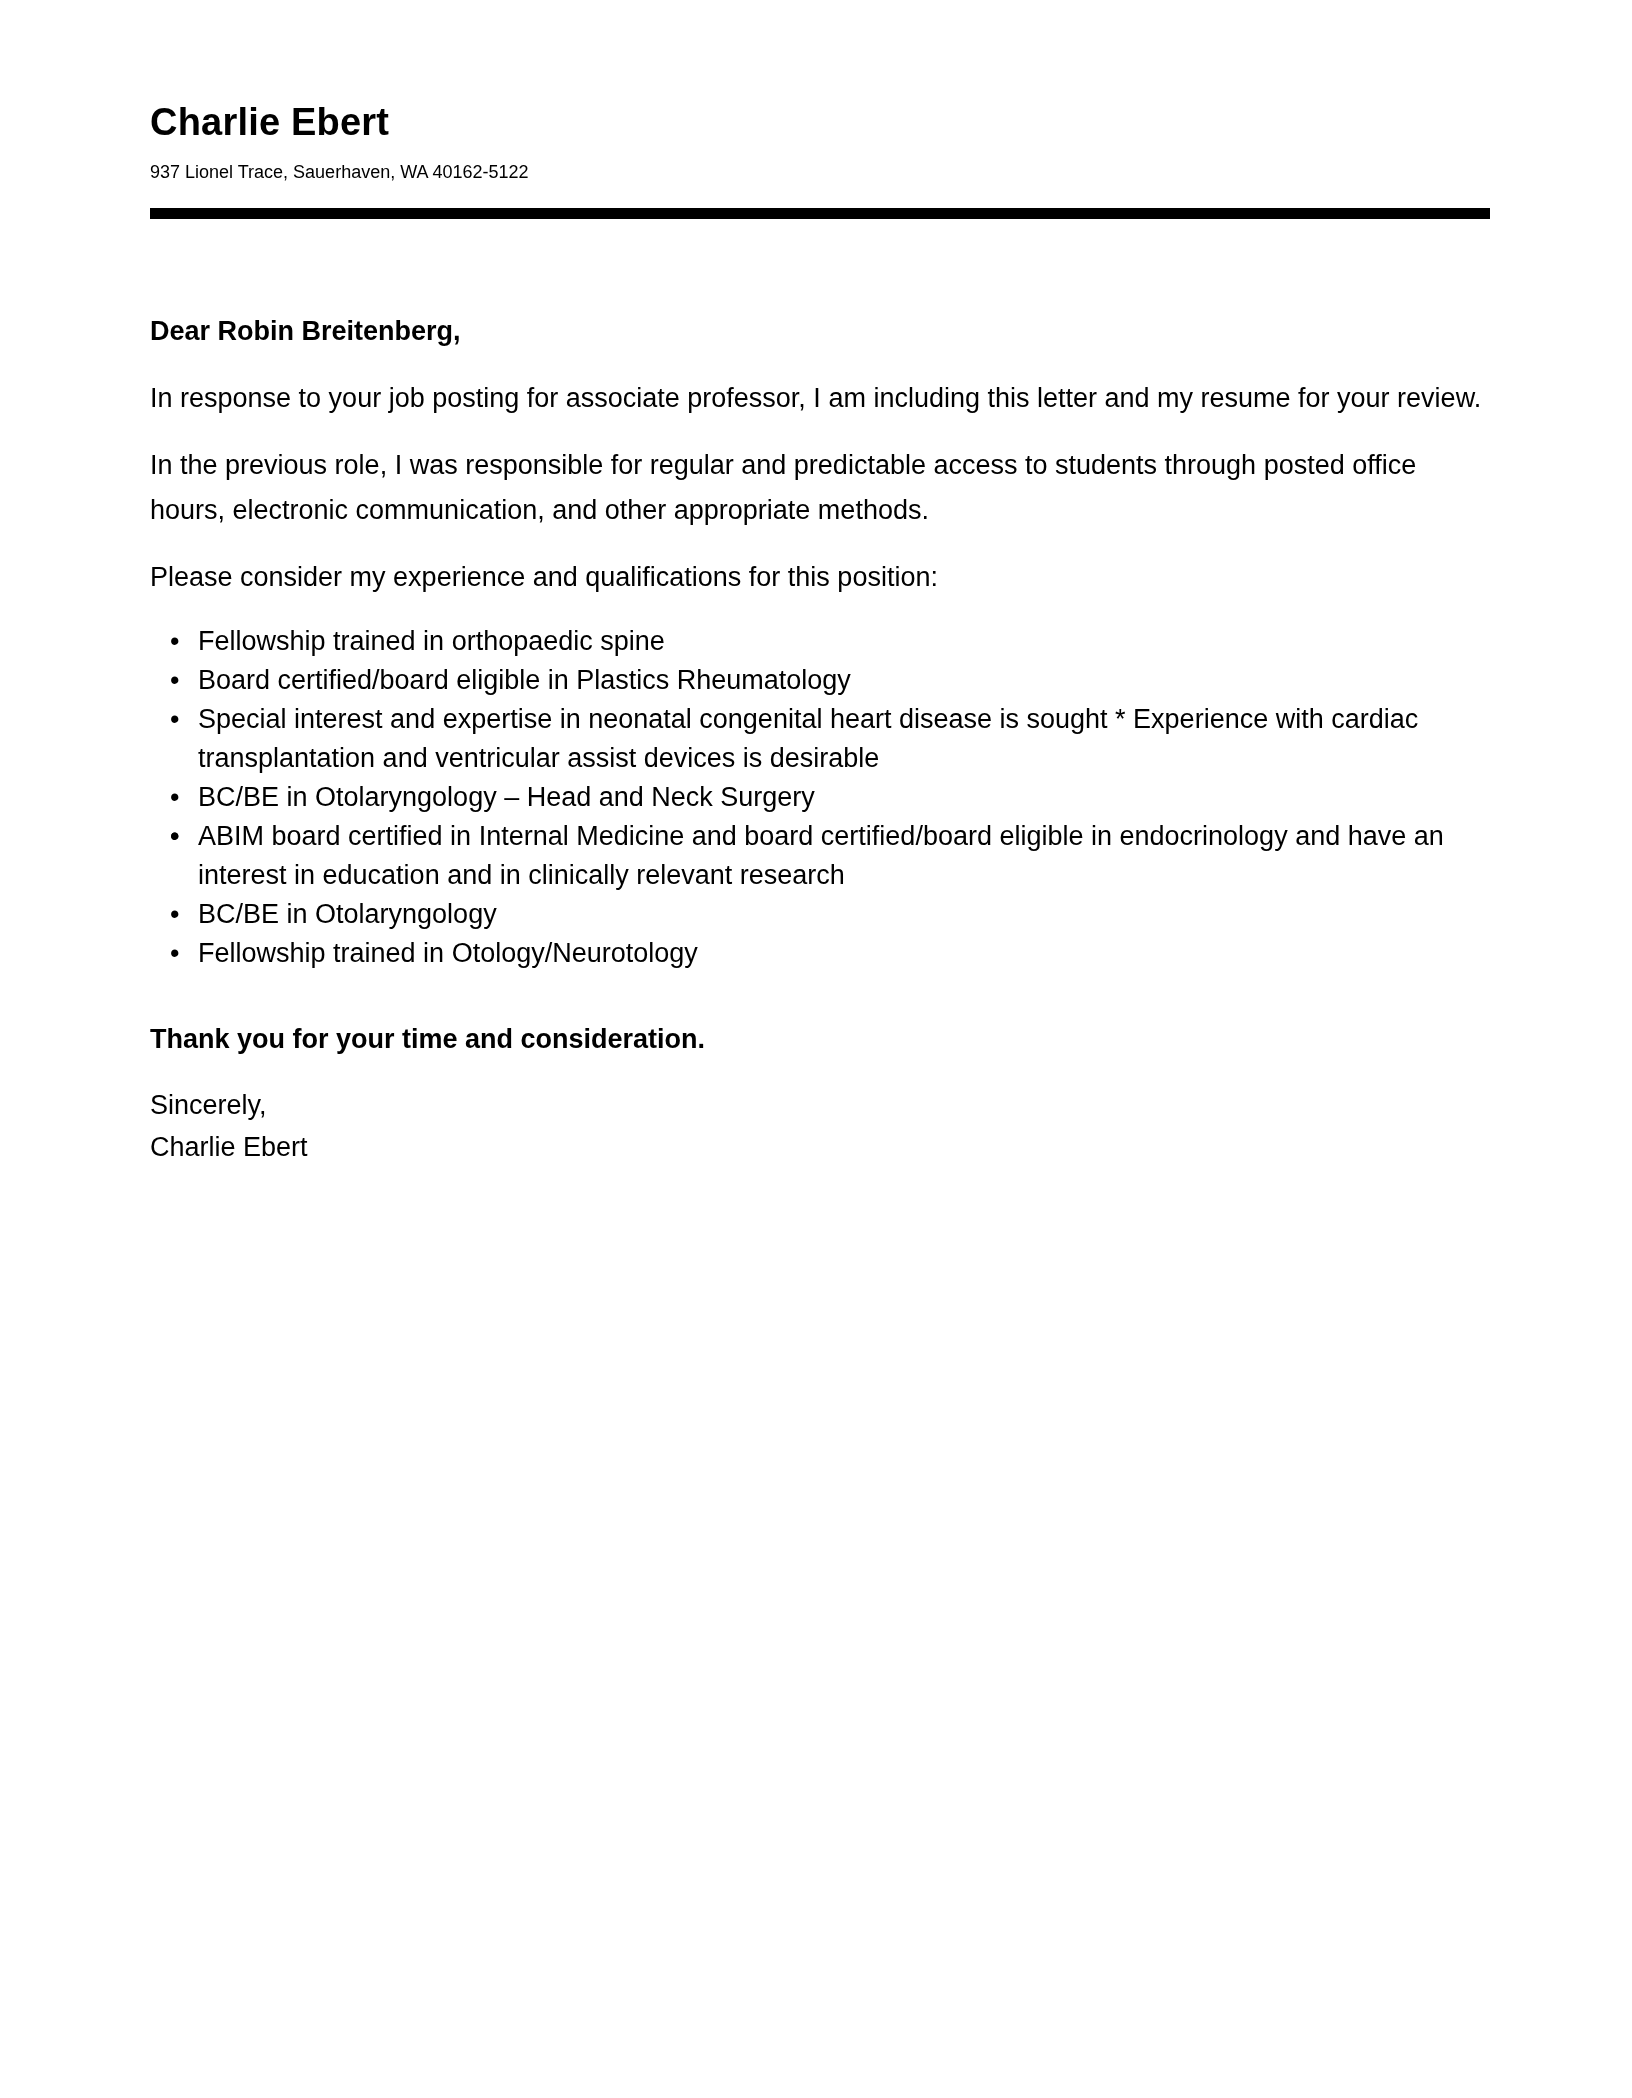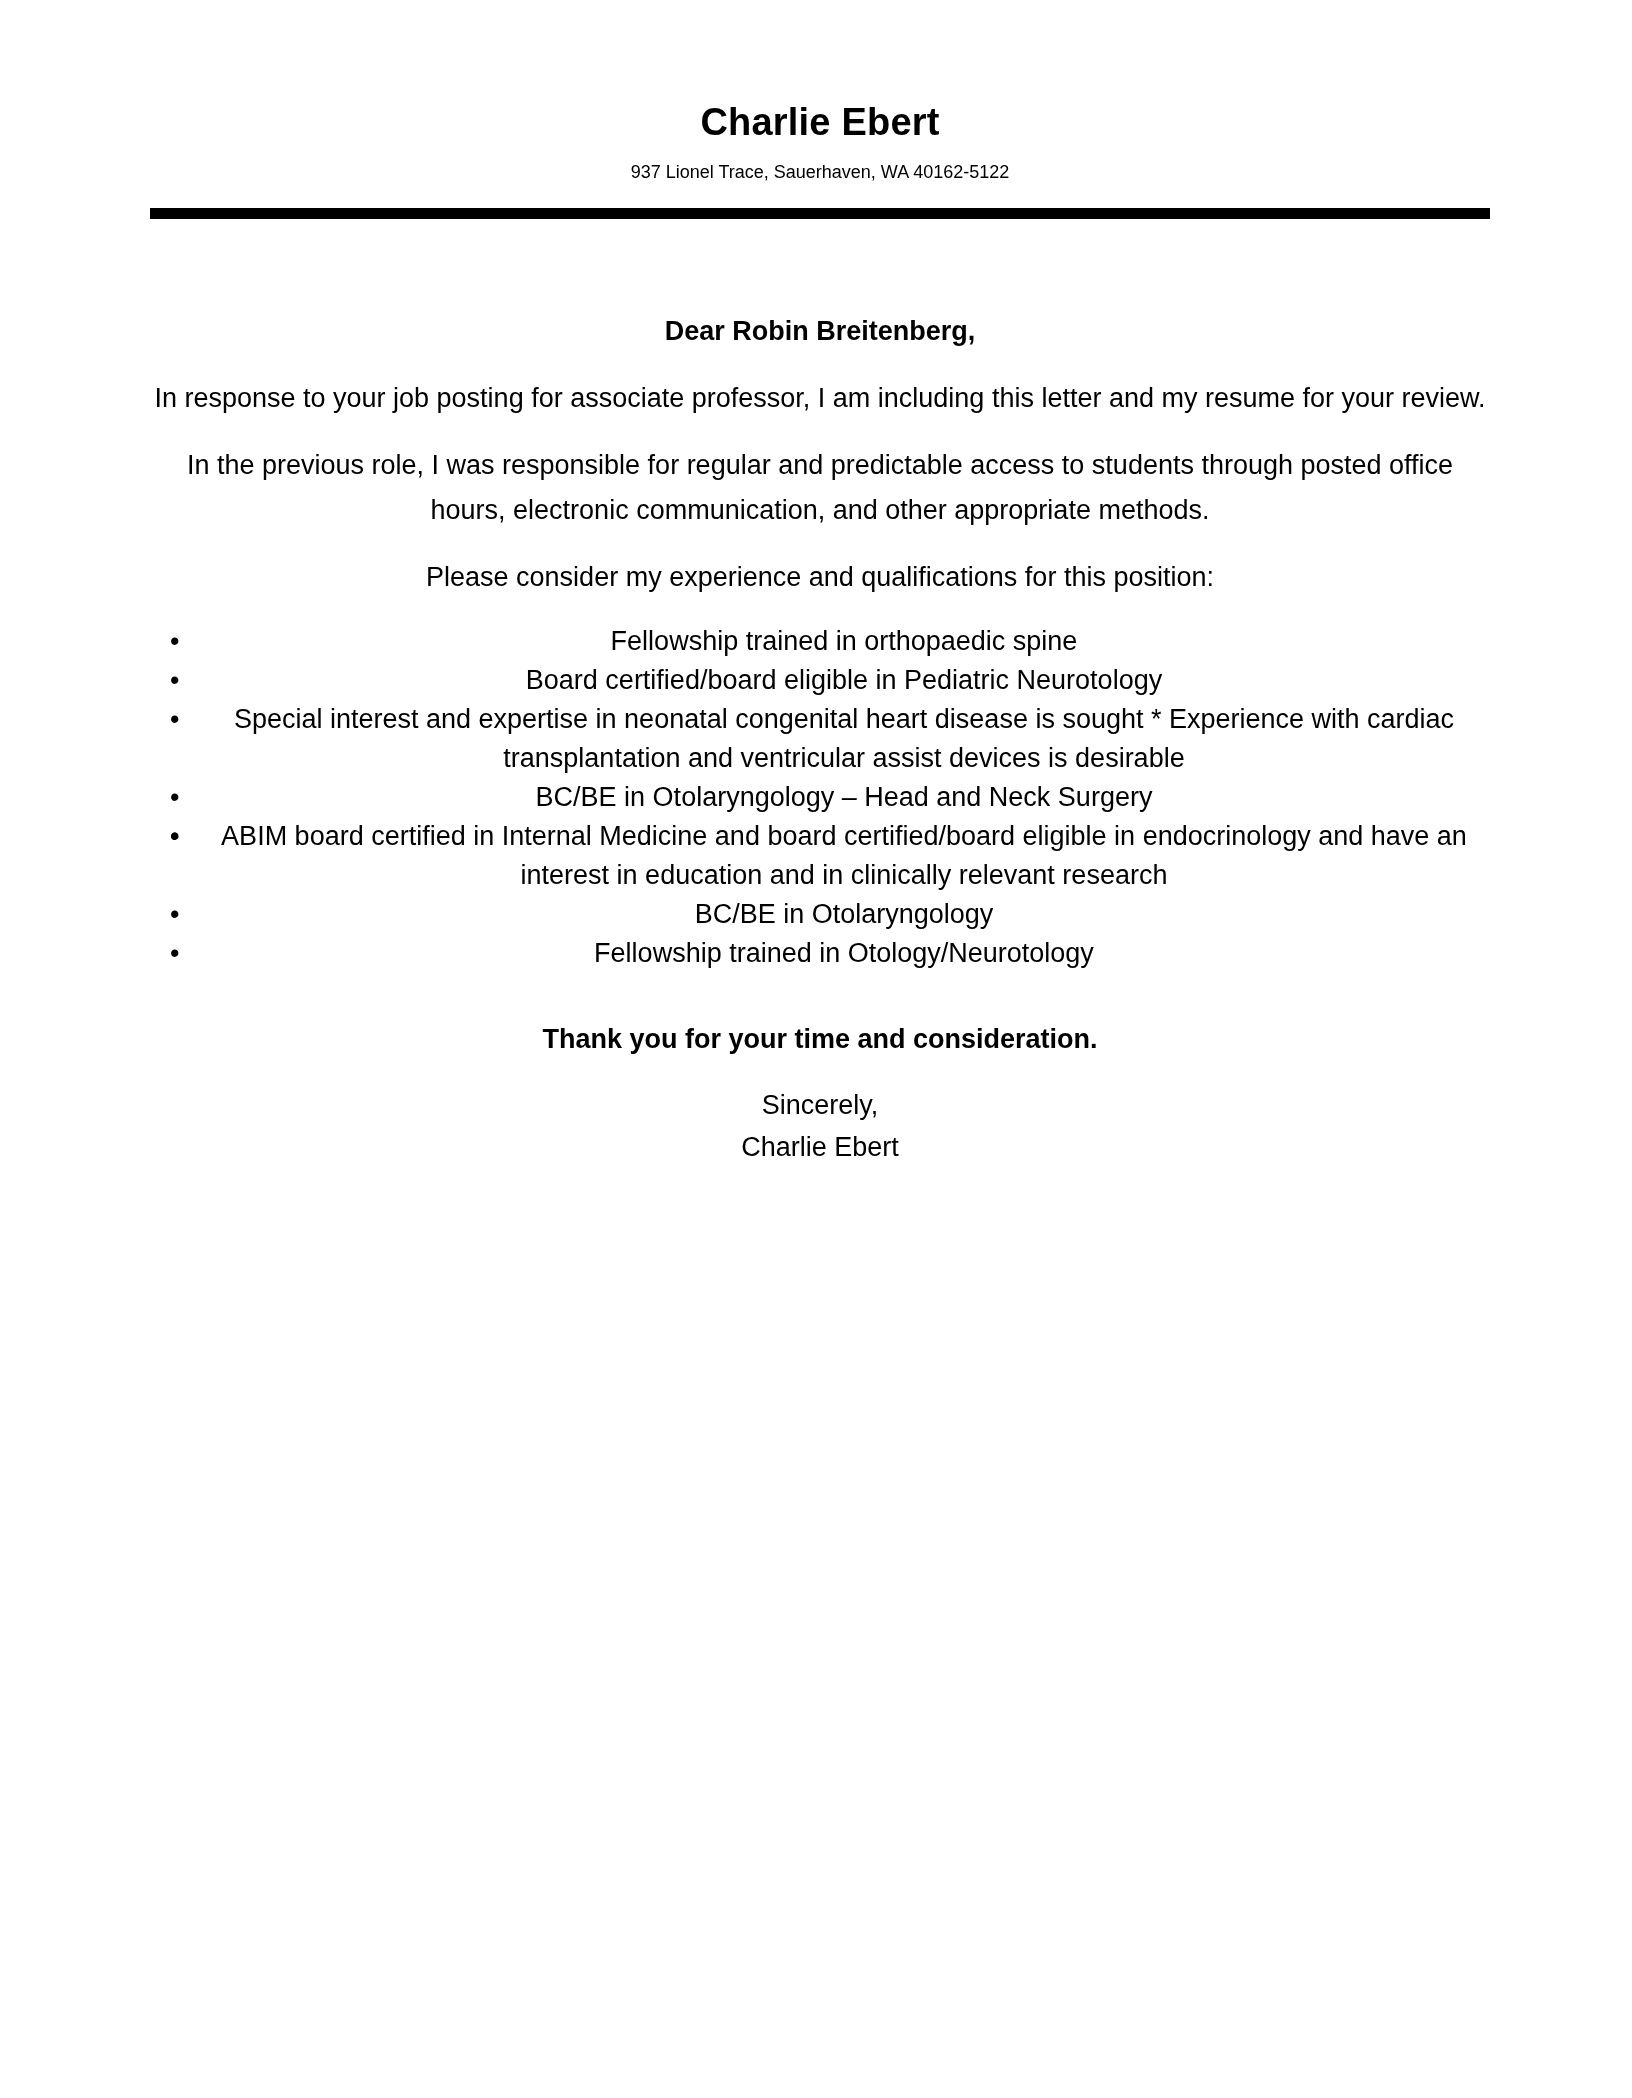--- a/index.html
+++ b/index.html
@@ -8,21 +8,20 @@
     font-family: "Liberation Sans", "DejaVu Sans", sans-serif;
     color: #000000;
   }
   .page {
     width: 1632px;
     height: 2098px;
     background: #ffffff;
     padding: 98px 142px 0 150px;
     position: relative;
     overflow: hidden;
-    text-align: center;
   }
   
   .sender-name {
     font-size: 38px;
     font-weight: bold;
     line-height: 48px;
     letter-spacing: 0.2px;
   }
   .sender-address {
     font-size: 18px;
@@ -91,21 +90,21 @@
 
     <p class="body-paragraph">Please consider my experience and qualifications for this position:</p>
 
     <ul class="qualifications">
       <li>
         <span class="bullet">•</span>
         <span>Fellowship trained in orthopaedic spine</span>
       </li>
       <li>
         <span class="bullet">•</span>
-        <span>Board certified/board eligible in Pediatric Neurotology</span>
+        <span>Board certified/board eligible in Plastics Rheumatology</span>
       </li>
       <li>
         <span class="bullet">•</span>
         <span>Special interest and expertise in neonatal congenital heart disease is sought * Experience with cardiac transplantation and ventricular assist devices is desirable</span>
       </li>
       <li>
         <span class="bullet">•</span>
         <span>BC/BE in Otolaryngology – Head and Neck Surgery</span>
       </li>
       <li>

